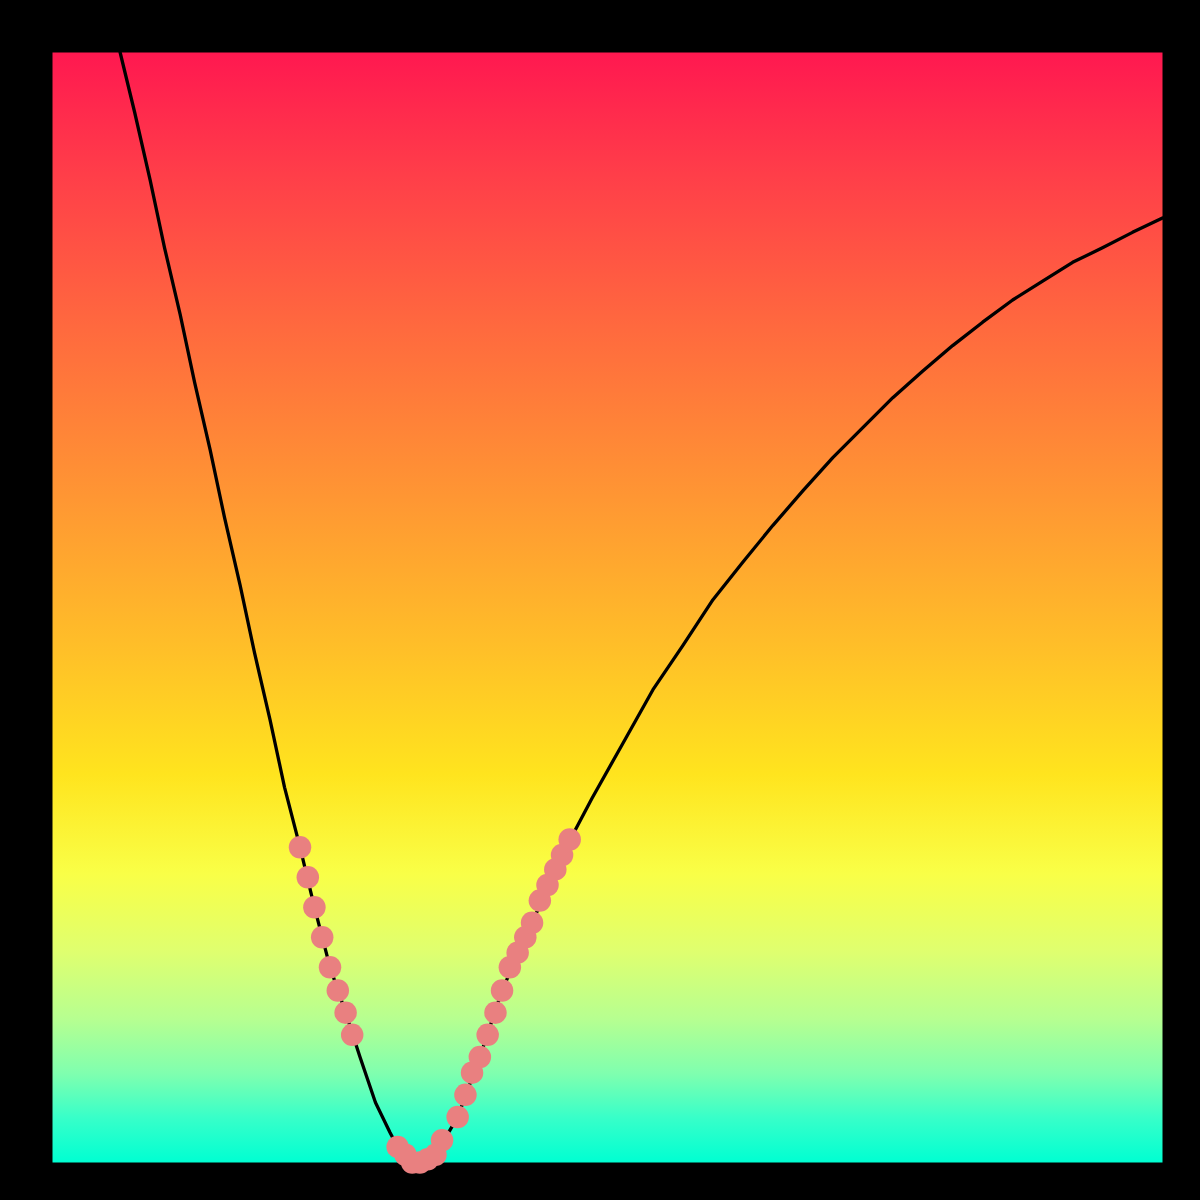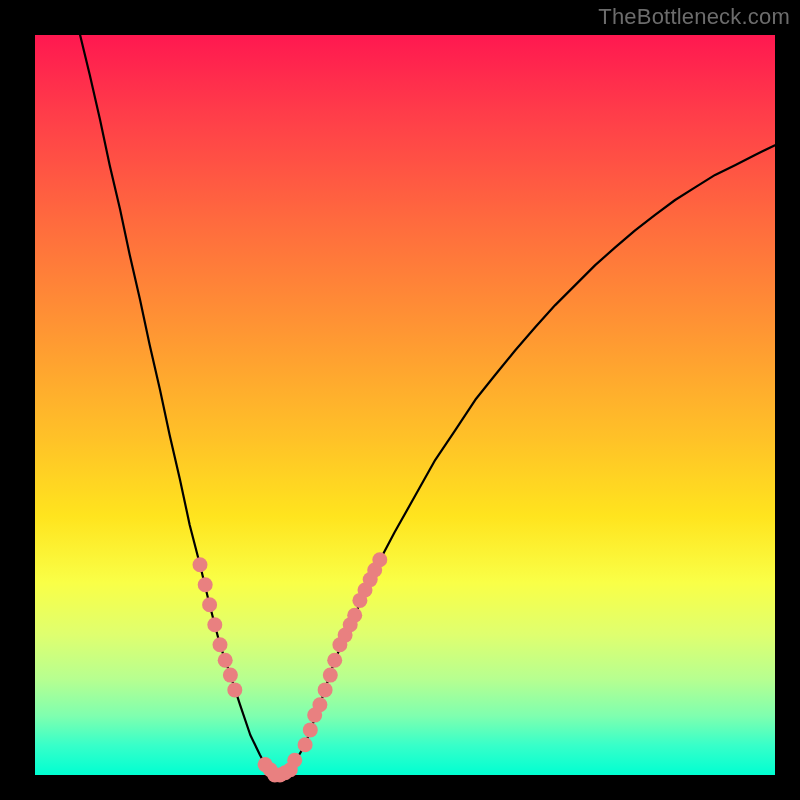--- a/index.html
+++ b/index.html
@@ -103,14 +103,13 @@
         <circle cx="310.1" cy="600.1" r="7.5" class="dot"></circle>
         <circle cx="315.2" cy="589.8" r="7.5" class="dot"></circle>
         <circle cx="319.7" cy="580.2" r="7.5" class="dot"></circle>
         <circle cx="324.9" cy="565.4" r="7.5" class="dot"></circle>
         <circle cx="330.0" cy="555.0" r="7.5" class="dot"></circle>
         <circle cx="335.2" cy="544.6" r="7.5" class="dot"></circle>
         <circle cx="339.7" cy="535.0" r="7.5" class="dot"></circle>
         <circle cx="344.8" cy="524.7" r="7.5" class="dot"></circle>
       </g>
   </svg>
-  <div class="watermark">TheBottleneck.com</div>
 </div>
 
 </body></html>

